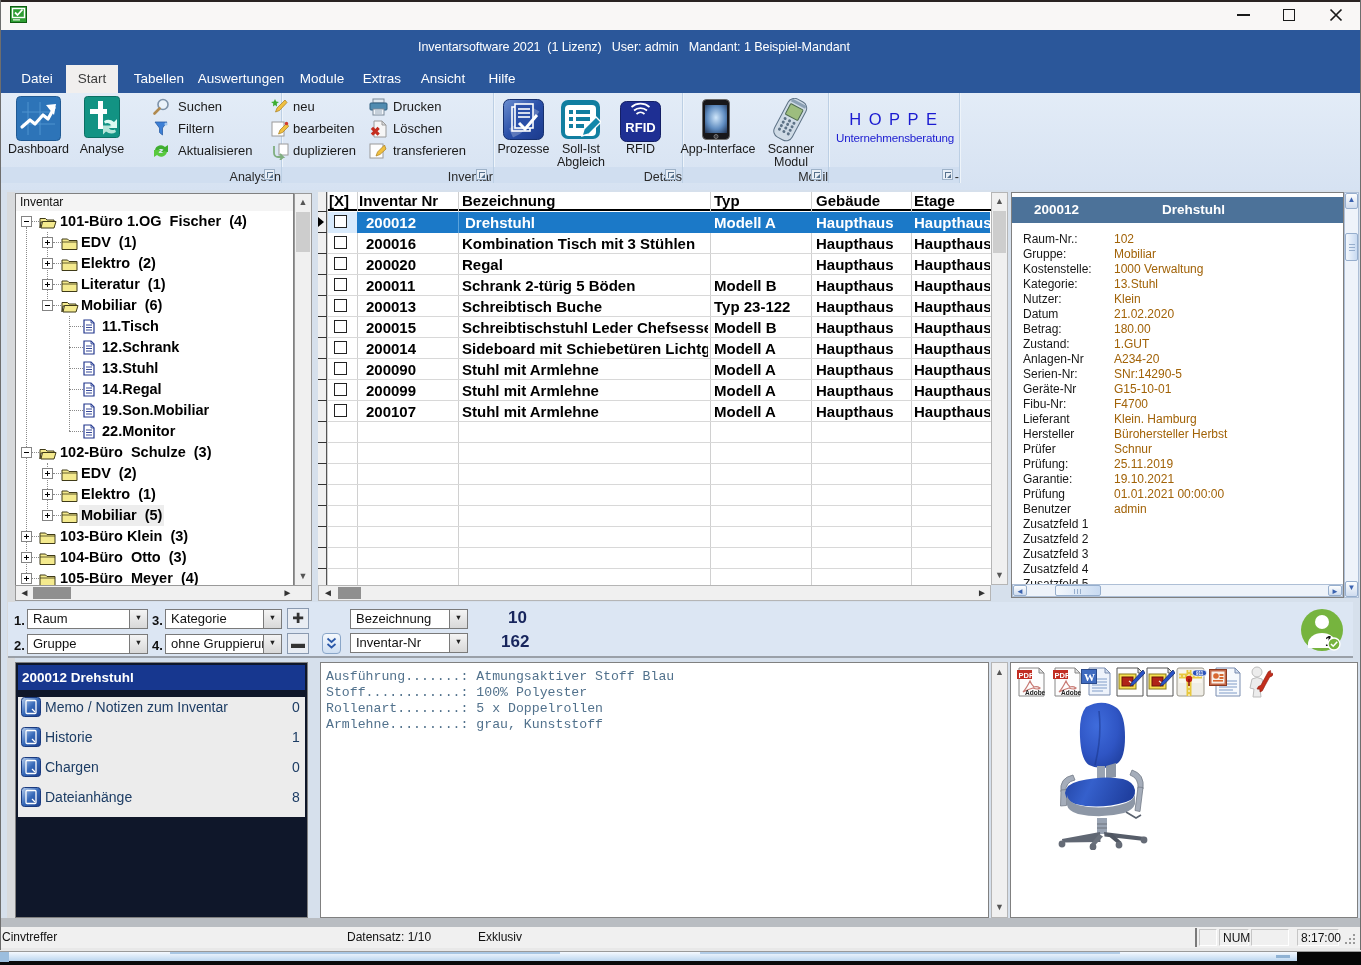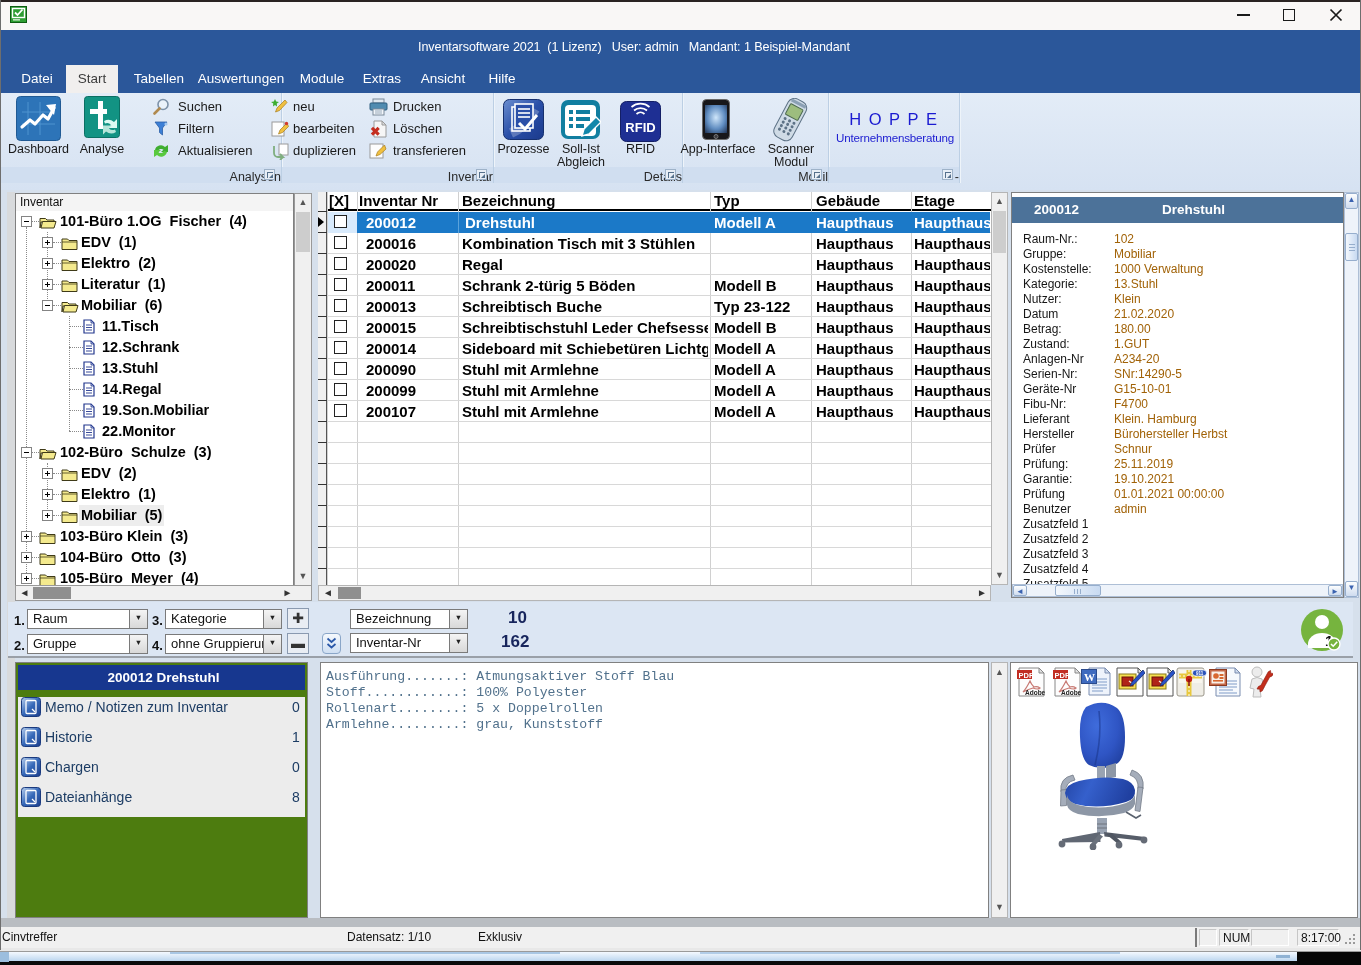--- a/index.html
+++ b/index.html
@@ -44,21 +44,21 @@
 .xsb{background:#eef3fa;border:1px solid #aebfd6;box-sizing:border-box;}
 .xbtn{position:absolute;background:linear-gradient(#fdfefe,#cfdcef);border:1px solid #96aecd;border-radius:2px;color:#3a62b0;font-size:8px;text-align:center;line-height:12px;box-sizing:border-box;}
 .xthumb{position:absolute;background:linear-gradient(90deg,#f4f8fd,#c8daf1);border:1px solid #96aecd;border-radius:2px;box-sizing:border-box;}
 
 #filters{left:8px;top:602px;width:1345px;height:56px;background:#dce6f3;border-bottom:2px solid #9aa0a8;box-sizing:border-box;}
 .combo{position:absolute;height:20px;background:#fff;border:1px solid #7a7a7a;box-sizing:border-box;font-size:13px;color:#111;padding:1px 0 0 5px;}
 .combo .arr{position:absolute;right:0;top:0;width:17px;height:18px;background:linear-gradient(#f4f4f4,#d8d8d8);border-left:1px solid #7a7a7a;text-align:center;line-height:16px;font-size:7.5px;color:#222;}
 .fnum{position:absolute;font-size:17px;font-weight:bold;color:#17255c;}
 .fbtn{position:absolute;width:22px;height:21px;background:#e9edf3;border:1px solid #8a9ab0;box-sizing:border-box;text-align:center;line-height:19px;font-size:14px;color:#333;}
 
-#memo{left:15px;top:662px;width:293px;height:256px;background:#4d7c0f;border:1px solid #808080;box-sizing:border-box;text-align:center;}
+#memo{left:15px;top:662px;width:293px;height:256px;background:#0f172a;border:1px solid #808080;box-sizing:border-box;}
 #memohead{position:absolute;left:2px;top:2px;width:287px;height:25px;background:#17378f;color:#fff;font-weight:bold;font-size:13.5px;line-height:25px;padding-left:4px;box-sizing:border-box;}
 .mrow{position:absolute;left:2px;width:287px;height:30px;background:#ececec;color:#1c3c64;font-size:14px;line-height:21px;}
 #txtpanel{left:320px;top:662px;width:669px;height:256px;background:#fff;border:1px solid #808080;box-sizing:border-box;font-family:"Liberation Mono",monospace;font-size:13.2px;color:#51718c;line-height:16px;white-space:pre;padding:6px 0 1px 5px;}
 #files{left:1010px;top:662px;width:348px;height:256px;background:#fff;border:1px solid #808080;box-sizing:border-box;}
 
 #statusbar{left:0;top:927px;width:1361px;height:21px;background:#f0f0f0;font-size:12px;color:#111;}
 #graystrip{left:0;top:918px;width:1361px;height:9px;background:#b9bdc2;}
 .sbox{position:absolute;top:2px;height:17px;border:1px solid #c6c6c6;border-right-color:#fff;border-bottom-color:#fff;box-sizing:border-box;font-size:12px;color:#111;padding:1px 0 0 3px;}
 
 #task1{left:0;top:948px;width:1361px;height:4px;background:#e8e8e8;border-bottom:1px solid #9a9a9a;box-sizing:border-box;}

